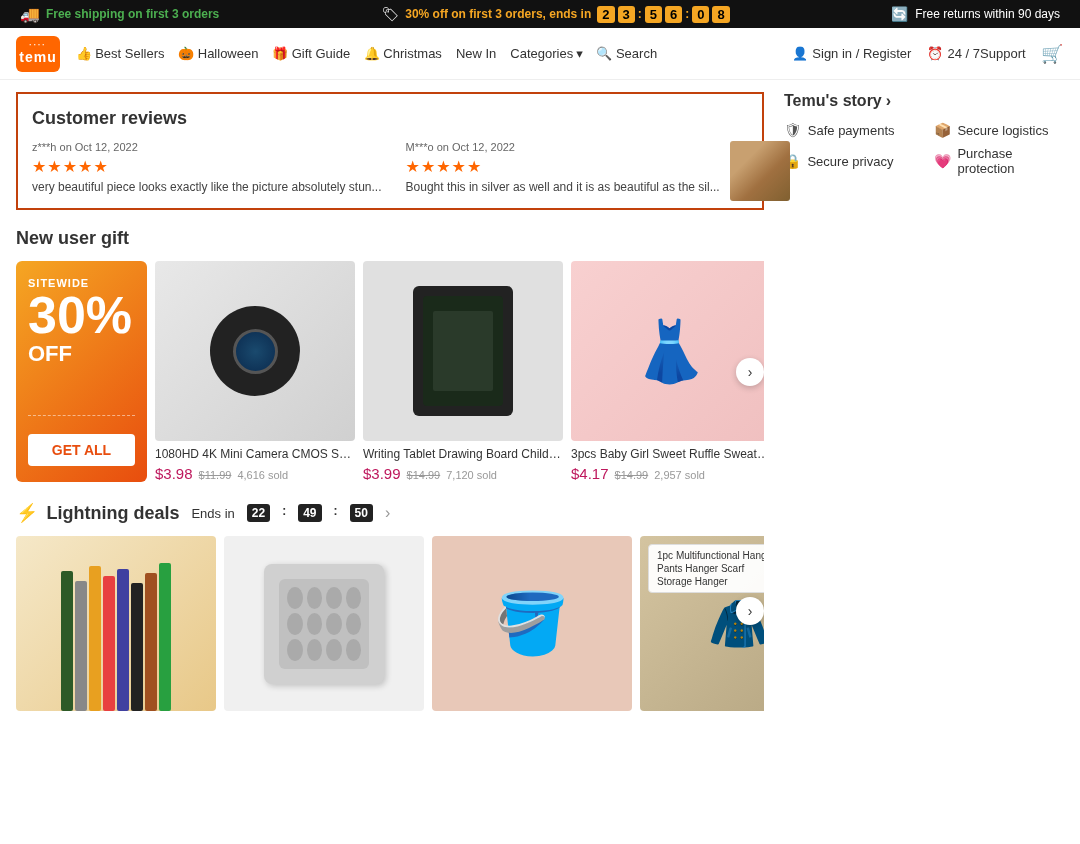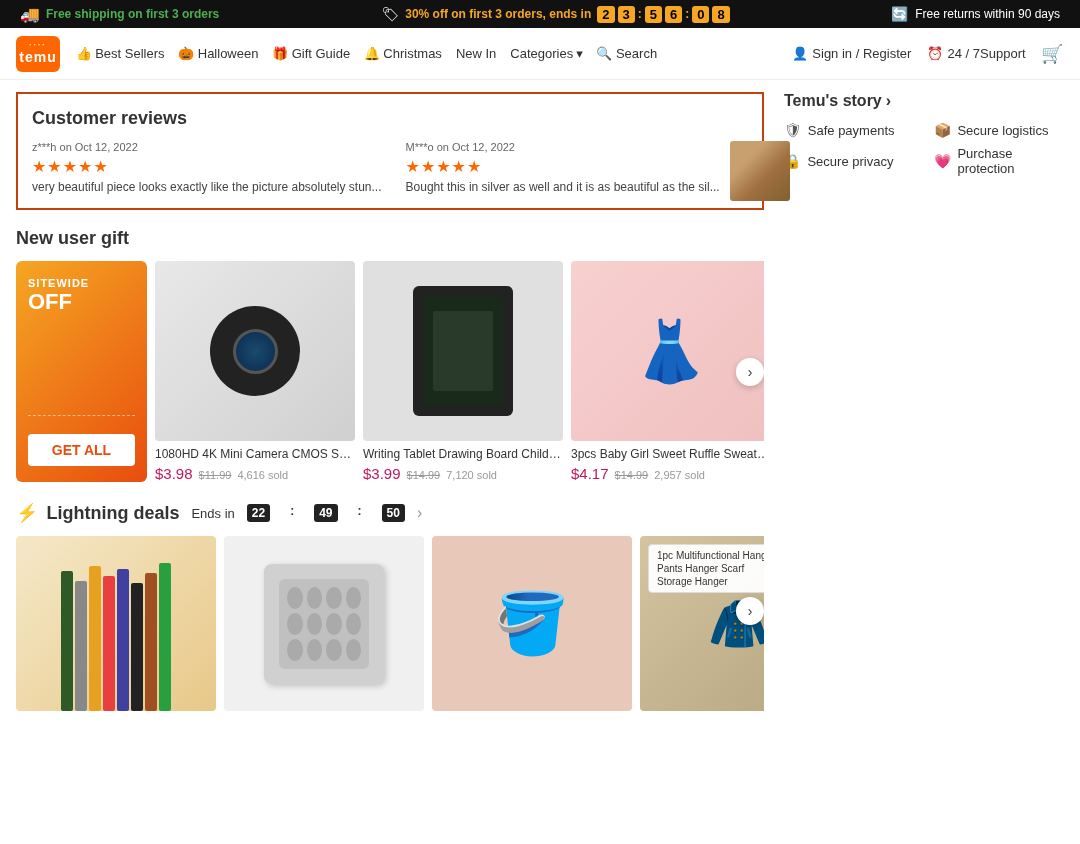--- a/index.html
+++ b/index.html
@@ -176,21 +176,21 @@
       cursor: pointer;
       z-index: 5;
       font-size: 14px;
     }
 
     
     .lightning-header { display: flex; align-items: center; gap: 8px; margin-bottom: 12px; }
     .lightning-icon { color: #f5a623; font-size: 18px; }
     .lightning-title { font-size: 18px; font-weight: bold; }
     .lightning-ends { font-size: 13px; color: #333; margin-left: 4px; }
-    .lightning-countdown { display: flex; align-items: flex-start; gap: 20px; margin-left: 4px; }
+    .lightning-countdown { display: flex; align-items: flex-start; gap: 12px; margin-left: 4px; }
     .lightning-digit {
       background: #222;
       color: #fff;
       font-weight: bold;
       font-size: 12px;
       padding: 2px 5px;
       border-radius: 3px;
     }
     .lightning-sep { font-weight: bold; font-size: 12px; }
     .lightning-arrow { font-size: 16px; color: #999; cursor: pointer; margin-left: 4px; }
@@ -330,20 +330,21 @@
 
     <div class="section-header">
       <span>New user gift</span>
     </div>
 
     <div class="products-scroll">
 
       <div class="product-card-promo">
         <div>
           <div class="promo-sitewide">SITEWIDE</div>
+          <div class="promo-percent" style="font-size:52px; line-height:1;">30%</div>
           <div class="promo-off">OFF</div>
         </div>
         <div>
           <div style="border-top: 1px dashed rgba(255,255,255,0.5); margin: 8px 0;"></div>
           <button class="promo-btn">GET ALL</button>
         </div>
       </div>
 
       <div class="product-card">
         <div class="product-img product-img-camera">

